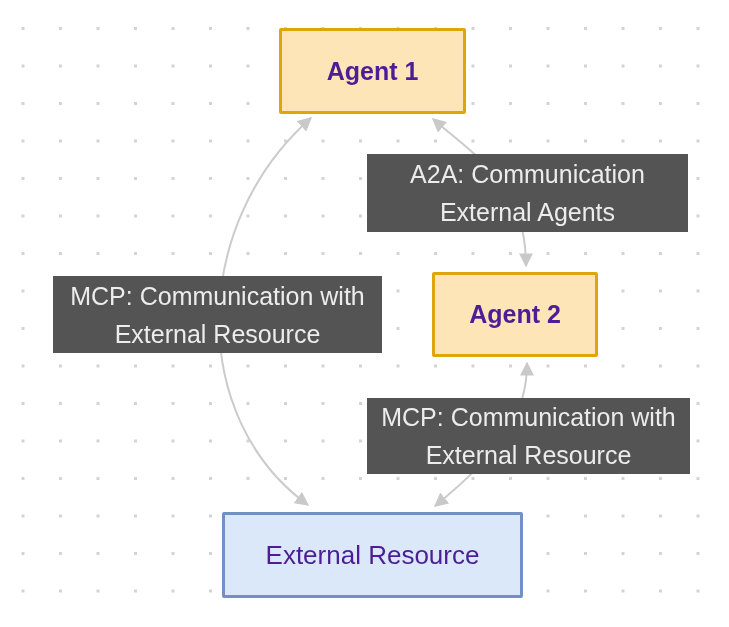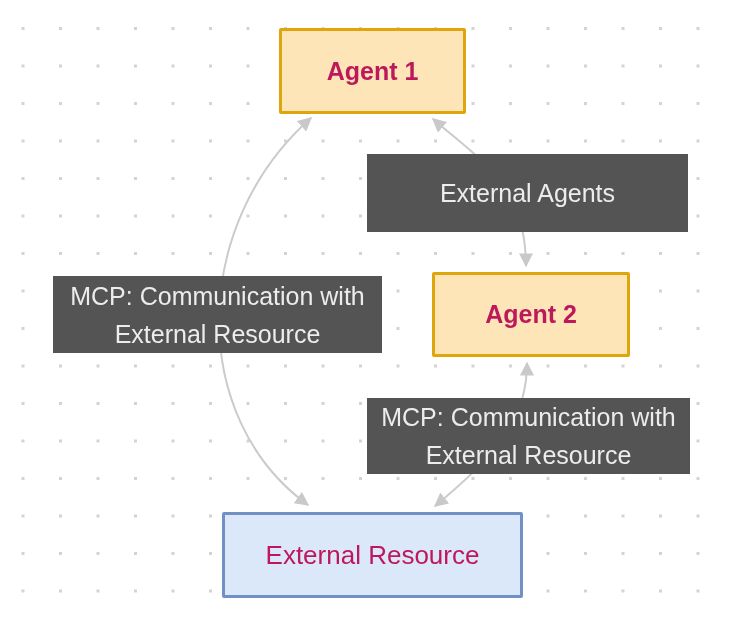--- a/index.html
+++ b/index.html
@@ -22,21 +22,21 @@
   }
   .node {
     position: absolute;
     z-index: 2;
     box-sizing: border-box;
     display: flex;
     align-items: center;
     justify-content: center;
     text-align: center;
     border-radius: 2px;
-    color: #be185d;
+    color: #4c1d95;
   }
   .node.agent {
     background: #fee5b8;
     border: 3px solid #dfa60b;
     font-weight: bold;
     font-size: 25px;
   }
   .node.resource {
     background: #dbe8fa;
     border: 3px solid #7191c4;
@@ -81,24 +81,25 @@
     <path d="M 433 119 C 480 160, 526 185, 526 266" fill="none" stroke="#cbcbcb" stroke-width="2" marker-start="url(#arrow)" marker-end="url(#arrow)"></path>
 
     <path d="M 527 363 C 527 420, 497 455, 435 506" fill="none" stroke="#cbcbcb" stroke-width="2" marker-start="url(#arrow)" marker-end="url(#arrow)"></path>
   </svg>
 
   <div class="node agent" style="left:279px; top:28px; width:187px; height:86px;">
     <span>Agent 1</span>
   </div>
 
   <div class="edge-label" style="left:367px; top:154px; width:321px; height:78px;">
+    <span>A2A: Communication</span>
     <span>External Agents</span>
   </div>
 
-  <div class="node agent" style="left:432px; top:272px; width:198px; height:85px;">
+  <div class="node agent" style="left:432px; top:272px; width:166px; height:85px;">
     <span>Agent 2</span>
   </div>
 
   <div class="edge-label" style="left:53px; top:276px; width:329px; height:77px;">
     <span>MCP: Communication with</span>
     <span>External Resource</span>
   </div>
 
   <div class="edge-label" style="left:367px; top:398px; width:323px; height:76px;">
     <span>MCP: Communication with</span>

